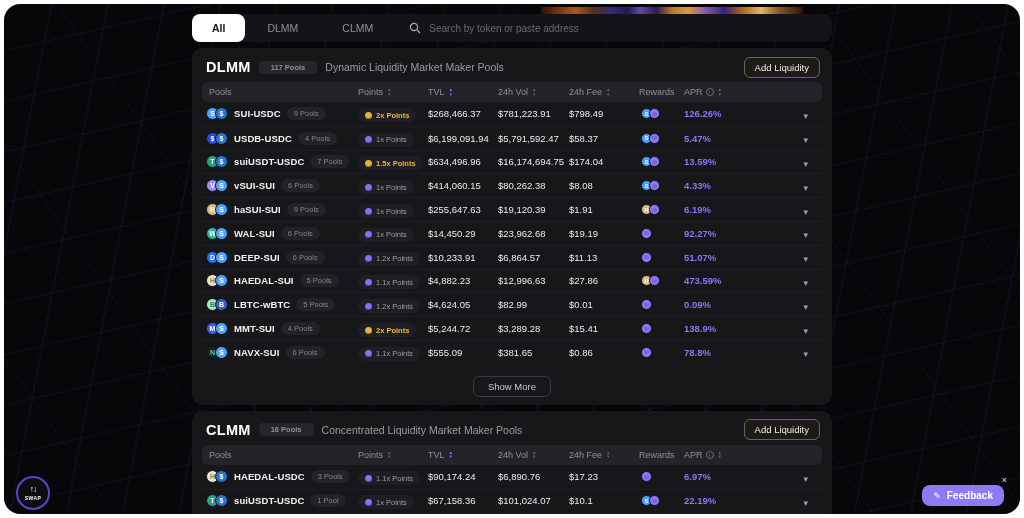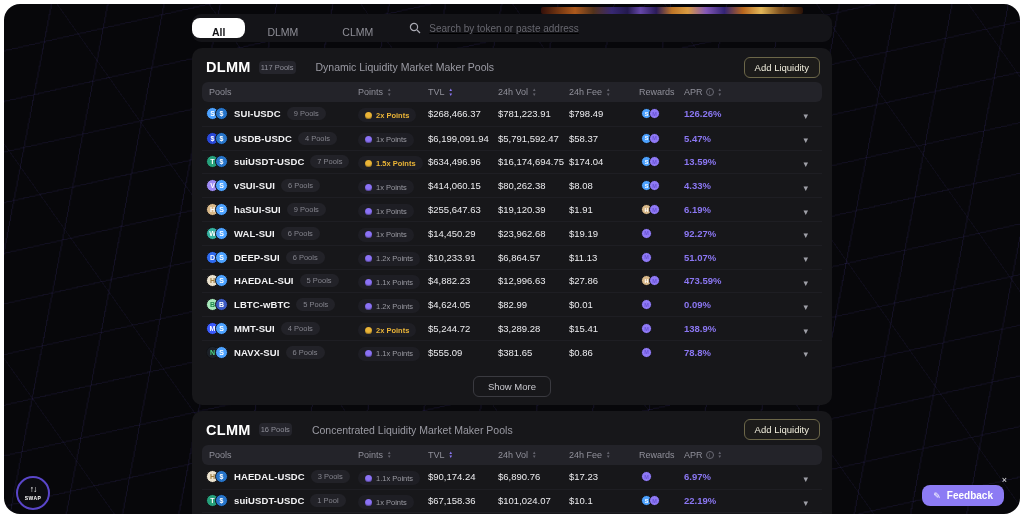--- a/index.html
+++ b/index.html
@@ -25,32 +25,32 @@
     position:absolute; left:537px; top:3px; width:262px; height:7px;
     border-radius:2px; opacity:.95;
     background:linear-gradient(90deg,#35100a 0%,#7c3a12 7%,#b55d1d 13%,#57351c 20%,
       #3a2a78 27%,#241a52 33%,#6a4ab0 38%,#2c1c5e 44%,#c87b28 50%,#e5a344 56%,
       #8a5cc0 63%,#35257a 70%,#c06a1e 77%,#eec05c 84%,#8a5a22 91%,#2e1408 100%);
   }
   .content { position:absolute; left:188px; top:10px; width:640px; }
 
   
   .tabbar { height:28px; background:#141418; border-radius:9px; display:flex; align-items:center; }
-  .tab { font-size:10.5px; color:#8f8f97; padding:0 22px; height:20px; line-height:28px; cursor:default;text-align:center; }
+  .tab { font-size:10.5px; color:#8f8f97; padding:0 22px; height:28px; line-height:28px; cursor:default;text-align:center; }
   .tab.active { background:#ffffff; color:#131316; border-radius:8px; padding:0 20px; font-weight:700; }
-  .searchwrap { display:flex; align-items:center; gap:8px; margin-left:14px; flex:1;text-decoration:underline; }
+  .searchwrap { display:flex; align-items:center; gap:8px; margin-left:14px; flex:1; }
   .search-input { background:transparent; border:none; outline:none; color:#cfcfd6; font-size:10px; width:300px; }
   .search-input::placeholder { color:#67676f; }
 
   
   .card { background:#17171a; border-radius:10px; padding:6px 10px 5px; margin-top:6px; position:relative; }
   .card-head { display:flex; align-items:center; height:24px; gap:8px; padding:2px 2px 0 4px; }
   .card-title { font-size:14.5px; font-weight:700; color:#ffffff; letter-spacing:.3px; }
-  .pool-count { background:#25252c; color:#90909a; font-size:7.5px; font-weight:400; padding:2px 2px; border-radius:4px; }
-  .card-sub { font-size:10.5px; color:#9a9aa3; margin-left:12px; }
+  .pool-count { background:#25252c; color:#90909a; font-size:7.5px; font-weight:700; padding:2px 12px; border-radius:4px; }
+  .card-sub { font-size:10.5px; color:#9a9aa3; margin-left:0; }
   .add-liq {
     margin-left:auto; font-size:9.5px; color:#f1eedd; background:rgba(42,40,26,.25);
     border:1px solid #6c6749; border-radius:6px; padding:4px 10px; font-family:inherit; cursor:pointer;
   }
 
   
   .grid { display:grid; grid-template-columns:156px 70px 70px 71px 70px 45px 86px 1fr; align-items:center; }
   .thead { margin-top:4px; background:#232329; border-radius:6px; height:20px; color:#90909a; font-size:9px; }
   .thead .cell.first { padding-left:7px; }
   .sort { display:inline-flex; flex-direction:column; margin-left:4px; vertical-align:middle; color:#63636d; }

